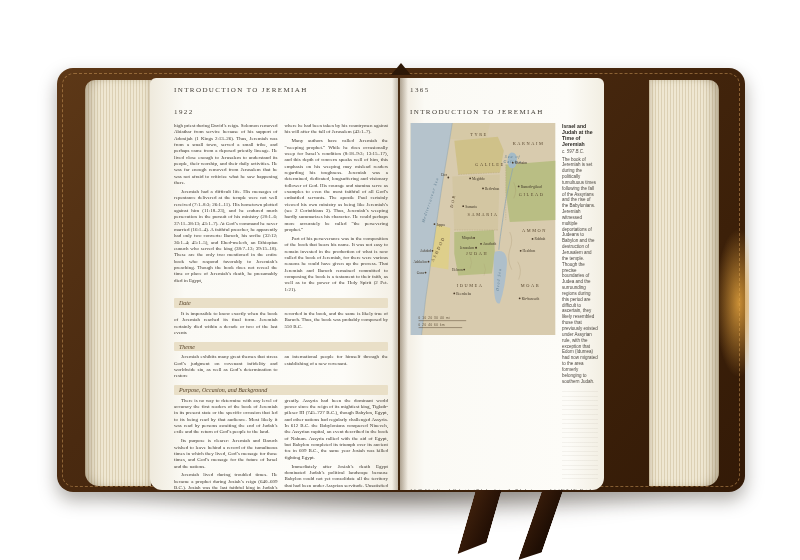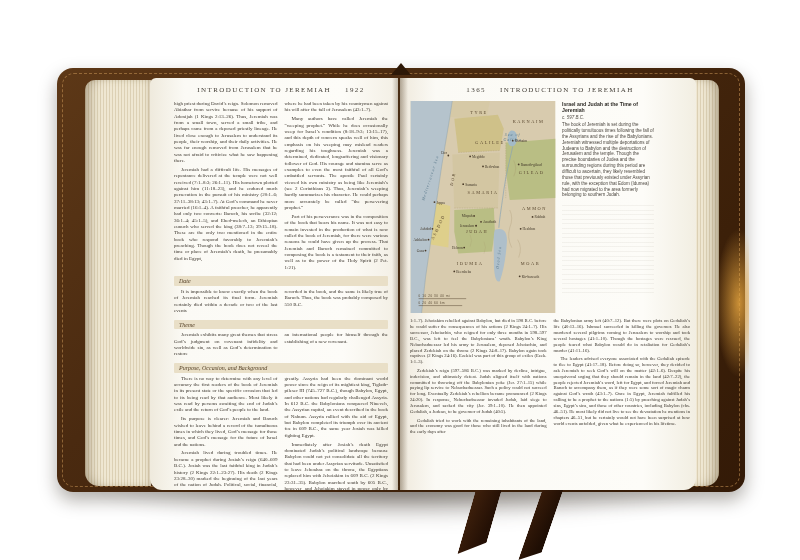--- a/index.html
+++ b/index.html
@@ -39,29 +39,29 @@
   .edge-left{left:85px;width:66px;border-radius:10px 0 0 14px;
     box-shadow:inset 10px 0 12px -6px rgba(90,70,40,.45),inset -4px 0 6px -3px rgba(120,95,60,.35);}
   .edge-right{left:649px;width:70px;border-radius:0 10px 14px 0;
     box-shadow:inset -10px 0 12px -6px rgba(90,70,40,.45),inset 4px 0 6px -3px rgba(120,95,60,.35);}
 
   
   .page{position:absolute;top:78px;height:412px;overflow:hidden;color:#3a342c;}
   .page-left{left:150px;width:248px;border-radius:6px 0 0 12px;
     background:linear-gradient(90deg,#efeadd,#fbfaf5 14%,#fdfcf8 78%,#f3efe4 100%);
     padding:8px 10px 0 24px;box-sizing:border-box;}
-  .page-right{left:400px;width:296px;border-radius:0 6px 12px 0;
+  .page-right{left:400px;width:204px;border-radius:0 6px 12px 0;
     background:linear-gradient(90deg,#efe9dc,#fbfaf5 12%,#fdfcf8 82%,#f2eee2 100%);
     padding:8px 6px 0 10px;box-sizing:border-box;}
   .gutter{position:absolute;left:392px;top:78px;width:16px;height:412px;
     background:linear-gradient(90deg,rgba(70,50,25,0),rgba(70,50,25,.38) 50%,rgba(70,50,25,0));}
 
   
   .pg-header{display:flex;justify-content:center;gap:14px;align-items:baseline;
-    font-size:7px;letter-spacing:1.4px;color:#46413a;margin-bottom:7px;}
+    font-size:7px;letter-spacing:1.4px;color:#46413a;margin-bottom:7px;flex-direction:column;}
 
   
   .twocol{display:flex;gap:7px;}
   .col{flex:1;min-width:0;text-align:justify;}
   .page-left .col{font-size:5px;line-height:6.35px;}
   .page-right .col{font-size:4.7px;line-height:5.9px;}
   .col p{margin:0 0 2.5px 0;text-indent:7px;}
   .col p.noindent{text-indent:0;}
 
   

